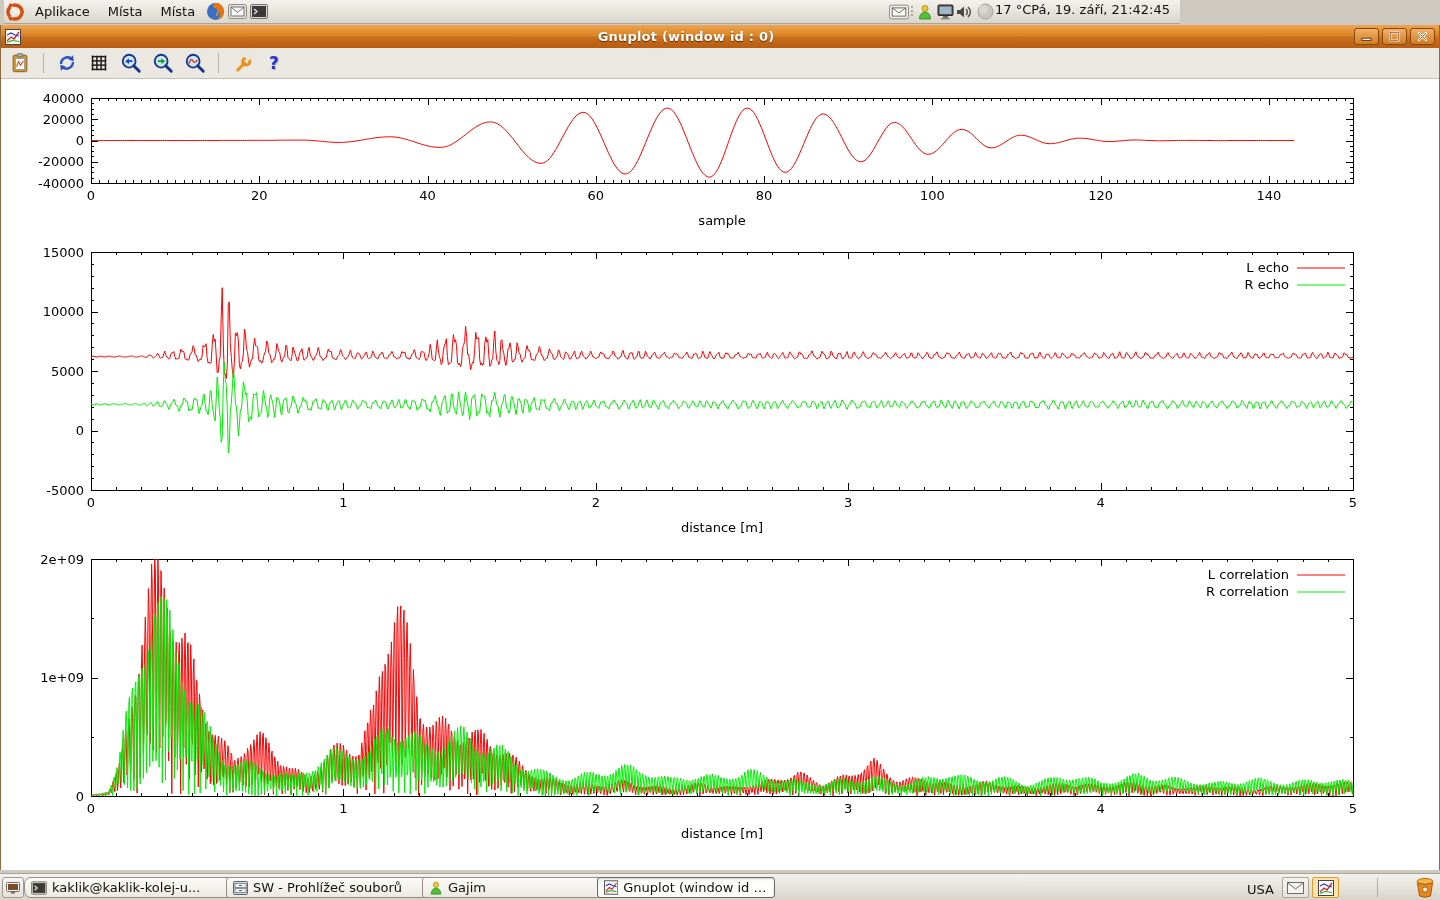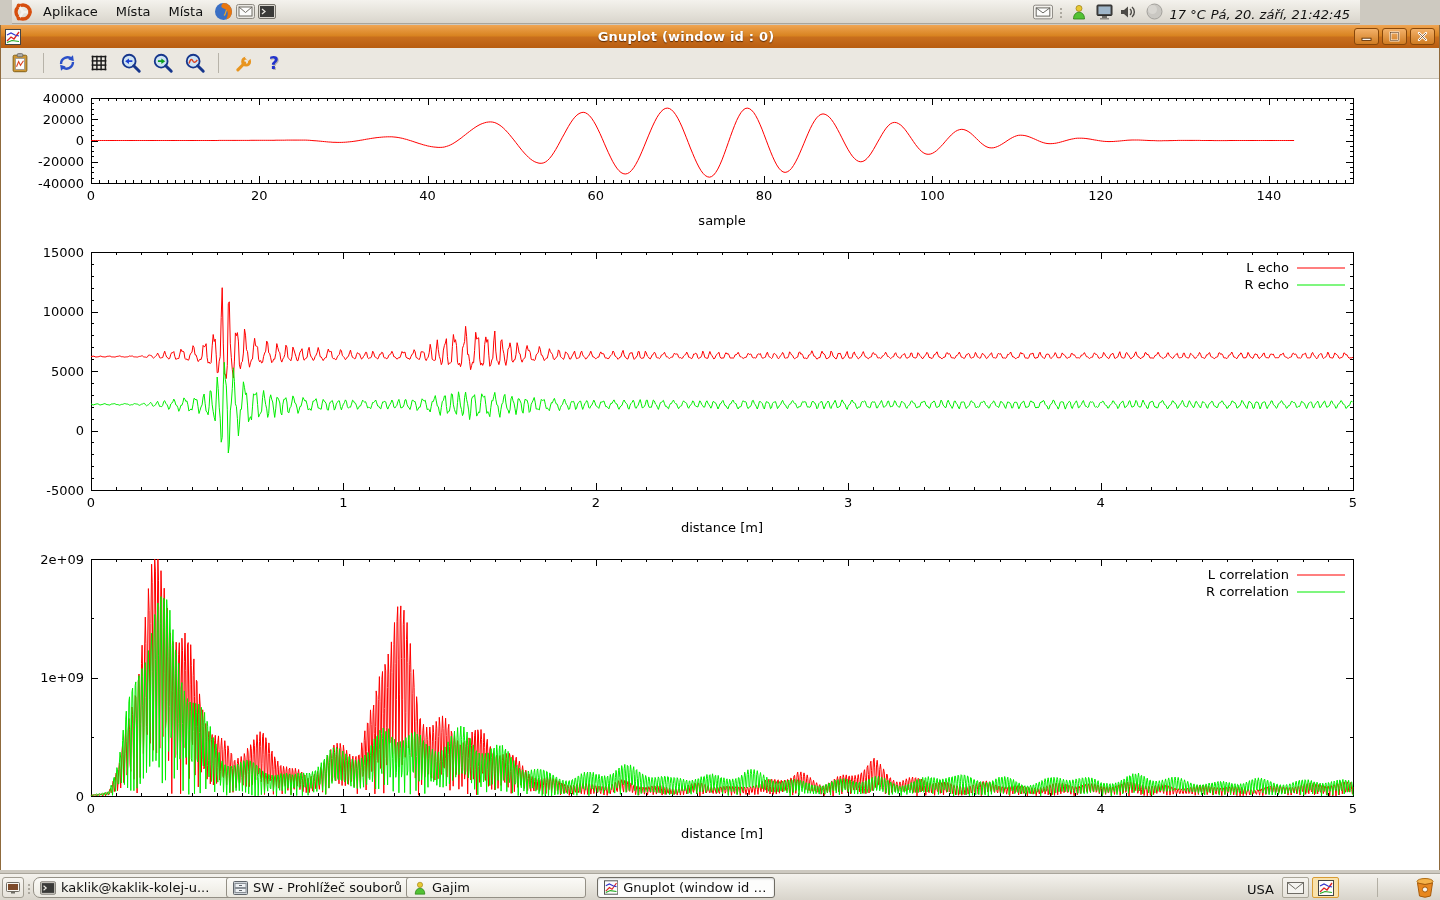--- a/index.html
+++ b/index.html
@@ -1,26 +1,26 @@
 <!DOCTYPE html>
 <html><head>
 <meta charset="utf-8">
 <title>Gnuplot (window id : 0)</title>
 <style>
   * { box-sizing: border-box; margin: 0; padding: 0; }
   html,body { width:1440px; height:900px; overflow:hidden; background:#cdc9c0;
     font-family:"DejaVu Sans","Liberation Sans",sans-serif; font-size:13px; color:#1a1a1a; }
 
   
-  #top-panel { position:absolute; left:12px; top:0; width:1348px; height:24px;
+  #top-panel { position:absolute; left:4px; top:0; width:1176px; height:24px;
     background:linear-gradient(#f4f2ed,#e4e1d9 60%,#d9d5cc); border-bottom:1px solid #a9a59b;
     display:flex; align-items:center; }
   .menu-item { padding:0 9px; height:24px; line-height:24px; color:#101010; cursor:default; }
   .launcher { width:22px; height:22px; display:flex; align-items:center; justify-content:center; }
-  #panel-right { margin-left:auto; display:flex; align-items:flex-end; gap:5px; padding-right:10px;font-style:italic; }
+  #panel-right { margin-left:auto; display:flex; align-items:flex-start; padding-right:10px; }
   .tray-icon { width:20px; height:20px; display:flex; align-items:center; justify-content:center; }
   .applet-handle { width:6px; height:18px; display:flex; flex-direction:column; justify-content:center; gap:2px; align-items:center; }
   .applet-handle i { width:2px; height:2px; background:#9a968c; border-radius:1px; display:block; }
   #clock-label, #temp-label { white-space:nowrap; color:#101010; }
 
   
   #gnuplot-window { position:absolute; left:0; top:25px; width:1440px; height:845px;
     border-left:1px solid #8f6a3c; border-right:1px solid #8f6a3c; background:#ebe8e1; }
   #titlebar { position:absolute; left:0; top:0; width:100%; height:23px;
     background:linear-gradient(#efa553,#d8认 45%,#c96f1e 50%,#bc6012);
@@ -135,21 +135,21 @@
         <path d="M10 5 A4 4 0 0 1 10 11 M12 3 A6.5 6.5 0 0 1 12 13" fill="none" stroke="#4c4a46" stroke-width="1.4"></path>
       </svg>
     </div>
     <div class="tray-icon">
       <svg width="17" height="17" viewBox="0 0 17 17">
         <circle cx="8.5" cy="8.5" r="7.5" fill="#c9c7c2" stroke="#a3a19c"></circle>
         <circle cx="6.5" cy="6.5" r="4.5" fill="#d8d6d1"></circle>
       </svg>
     </div>
     <div id="temp-label">17 °C</div>
-    <div id="clock-label">Pá, 20. září, 21:42:45</div>
+    <div id="clock-label">Pá, 19. září, 21:42:45</div>
   </div>
 </div>
 
 <div id="gnuplot-window">
   <div id="titlebar">
     <svg width="16" height="16" viewBox="0 0 16 16">
       <rect x="0.5" y="0.5" width="15" height="15" fill="#fdfdfc" stroke="#444"></rect>
       <polyline points="2,12 6,8 9,10 14,3" fill="none" stroke="#d22" stroke-width="1.3"></polyline>
       <polyline points="2,13.5 7,11.5 14,12.5" fill="none" stroke="#2a2" stroke-width="1.2"></polyline>
       <polyline points="2,6 6,4 10,6 14,7" fill="none" stroke="#33c" stroke-width="1.2"></polyline>
@@ -919,39 +919,39 @@
       <rect x="2" y="2" width="10" height="6" fill="#7d4a2a"></rect>
       <rect x="5" y="10" width="4" height="1.5" fill="#6f6c64"></rect>
     </svg>
   </div>
   <div class="applet-handle tb-handle">
       <i></i>
       <i></i>
       <i></i>
     </div>
 
-  <div class="task-button" style="left:33px; width:212px;border-radius:7px;">
+  <div class="task-button" style="left:24px; width:212px;border-radius:7px;">
     <svg width="16" height="14" viewBox="0 0 18 15">
       <rect x="0.5" y="0.5" width="17" height="14" rx="1.5" fill="#d9d6cf" stroke="#76736b"></rect>
       <rect x="2" y="2" width="14" height="11" fill="#3a3a38"></rect>
       <path d="M4 5 L7 7.5 L4 10" fill="none" stroke="#e8e6e0" stroke-width="1.3"></path>
     </svg>
     <span>kaklik@kaklik-kolej-u...</span>
   </div>
   <div class="task-button" style="left:226px; width:216px;">
     <svg width="15" height="14" viewBox="0 0 15 14">
       <rect x="0.5" y="0.5" width="14" height="13" rx="1" fill="#cfd4d9" stroke="#5f646a"></rect>
       <rect x="2" y="2.5" width="11" height="4" fill="#eef1f4" stroke="#8a9097"></rect>
       <rect x="2" y="7.5" width="11" height="4" fill="#eef1f4" stroke="#8a9097"></rect>
       <rect x="6" y="4" width="3" height="1" fill="#5f646a"></rect>
         <rect x="6" y="9" width="3" height="1" fill="#5f646a"></rect>
     </svg>
     <span>SW - Prohlížeč souborů</span>
   </div>
-  <div class="task-button" style="left:406px; width:180px;">
+  <div class="task-button" style="left:422px; width:180px;">
     <svg width="14" height="14" viewBox="0 0 16 16">
       <circle cx="8" cy="4.4" r="3" fill="#e8c832" stroke="#9a7d10" stroke-width="0.7"></circle>
       <path d="M2.5 15 C2.5 10.5 5 8.2 8 8.2 C11 8.2 13.5 10.5 13.5 15 Z" fill="#52c234" stroke="#2d7f17" stroke-width="0.8"></path>
     </svg>
     <span>Gajim</span>
   </div>
   <div class="task-button active" style="left:597px; width:178px;">
     <svg width="15" height="15" viewBox="0 0 16 16">
       <rect x="0.5" y="0.5" width="15" height="15" fill="#fdfdfc" stroke="#444"></rect>
       <polyline points="2,12 6,8 9,10 14,3" fill="none" stroke="#d22" stroke-width="1.3"></polyline>

